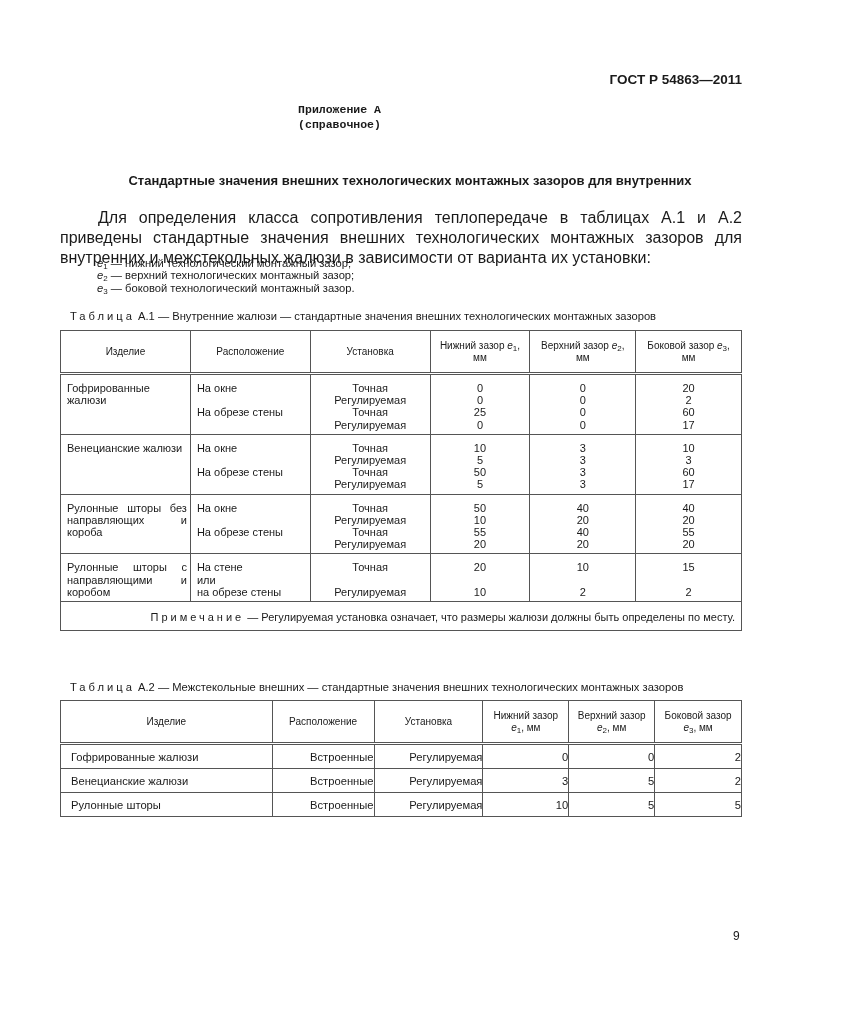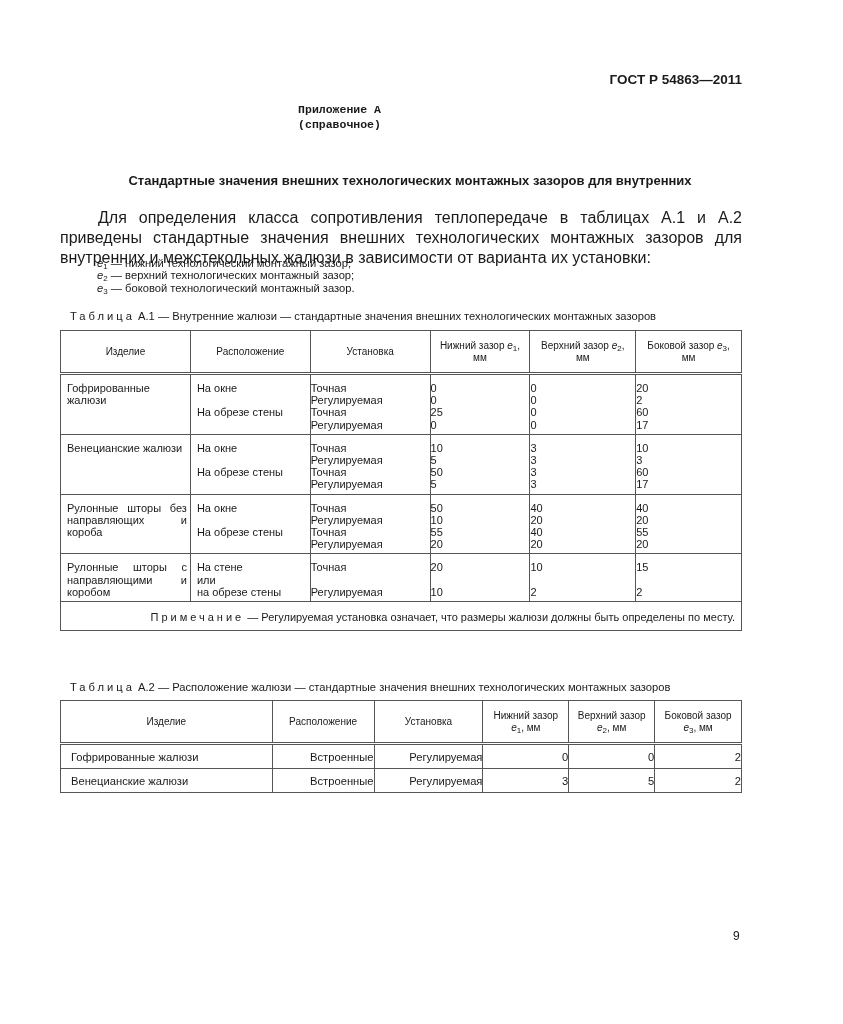--- a/index.html
+++ b/index.html
@@ -16,21 +16,21 @@
   sub { font-size:8px; vertical-align:-2px; line-height:0; }
   .cap { left:60px; font-size:11.2px; white-space:nowrap;margin-left:10px; }
   .spaced { letter-spacing:3px; }
   table { border-collapse:collapse; position:absolute; font-size:11px; }
   td, th { border:1px solid #555; padding:0; font-weight:normal; }
   th { font-size:10px; text-align:center; vertical-align:middle; line-height:12px; }
   thead tr { border-bottom:3px double #555; }
   .t1 { left:60px; top:330px; width:682px; }
   .t1 td { vertical-align:top; padding-top:7px; padding-bottom:3px; line-height:12.2px; }
   .t1 td.l { padding-left:6px; }
-  .t1 td.c { text-align:left; }
+  .t1 td.c { text-align:center; }
   .just { text-align:justify; text-align-last:auto; padding-right:3px; }
   .note { padding:9px 6px 7px 6px !important; line-height:12.5px; text-align:right; }
   .note .ind { display:inline-block; width:38px; }
   .t2 { left:60px; top:700px; width:682px; }
   .t2 td { height:23px; vertical-align:middle; font-size:11.2px; }
   .t2 td.l { padding-left:10px; }
   .t2 td.c { text-align:right; }
   .pagenum { left:733px; top:929px; font-size:12px; }
 </style>
 </head>
@@ -200,21 +200,21 @@
           <div>&nbsp;</div>
           <div>2</div>
         </td>
     </tr>
     <tr>
       <td colspan="6" class="note"><span class="ind"></span><span class="spaced">Примечание</span><span> — Регулируемая установка означает, что размеры жалюзи должны быть определены по месту.</span></td>
     </tr>
   </tbody>
 </table>
 
-<div class="abs cap" style="top:681px"><span class="spaced">Таблица</span><span> А.2 — Расположение жалюзи — стандартные значения внешних технологических монтажных зазоров</span></div>
+<div class="abs cap" style="top:681px"><span class="spaced">Таблица</span><span> А.2 — Межстекольные внешних — стандартные значения внешних технологических монтажных зазоров</span></div>
 
 <table class="t2">
   <colgroup>
       <col style="width:212px">
       <col style="width:102px">
       <col style="width:109px">
       <col style="width:86px">
       <col style="width:86px">
       <col style="width:87px">
     </colgroup>
@@ -238,16 +238,24 @@
       <td class="c">2</td>
     </tr>
     <tr>
       <td class="l">Венецианские жалюзи</td>
       <td class="c">Встроенные</td>
       <td class="c">Регулируемая</td>
       <td class="c">3</td>
       <td class="c">5</td>
       <td class="c">2</td>
     </tr>
+    <tr>
+      <td class="l">Рулонные шторы</td>
+      <td class="c">Встроенные</td>
+      <td class="c">Регулируемая</td>
+      <td class="c">10</td>
+      <td class="c">5</td>
+      <td class="c">5</td>
+    </tr>
   </tbody>
 </table>
 
 <div class="abs pagenum">9</div>
 
 </body></html>

